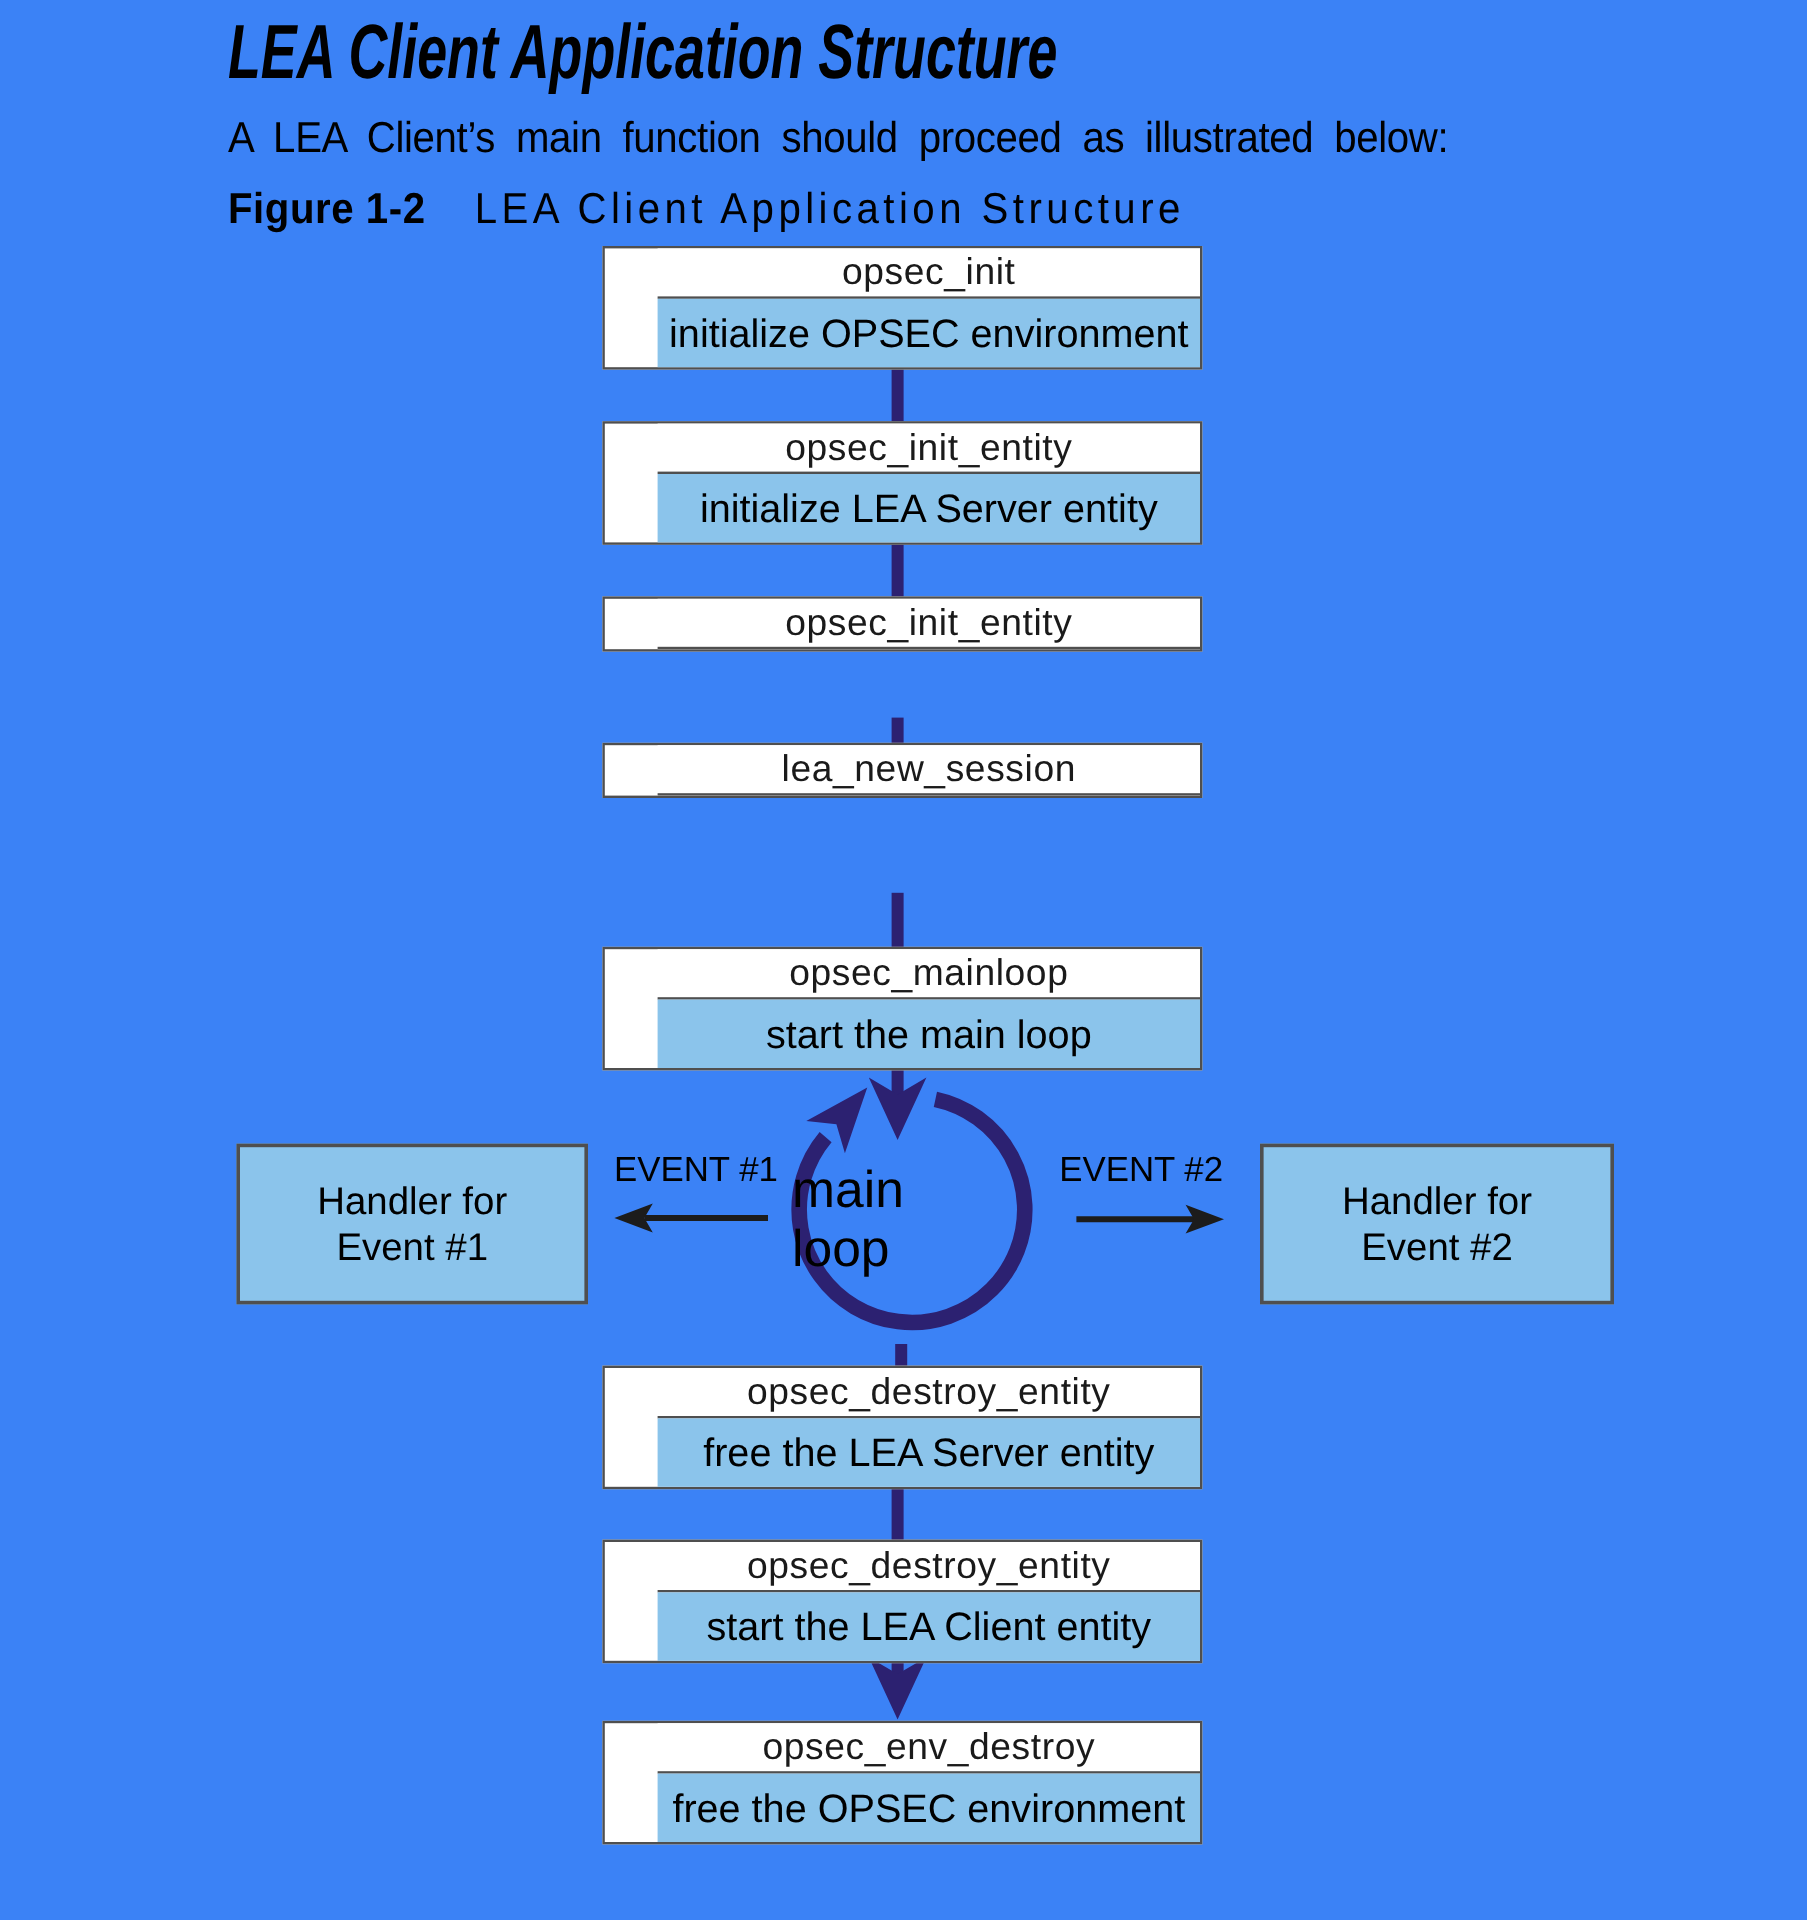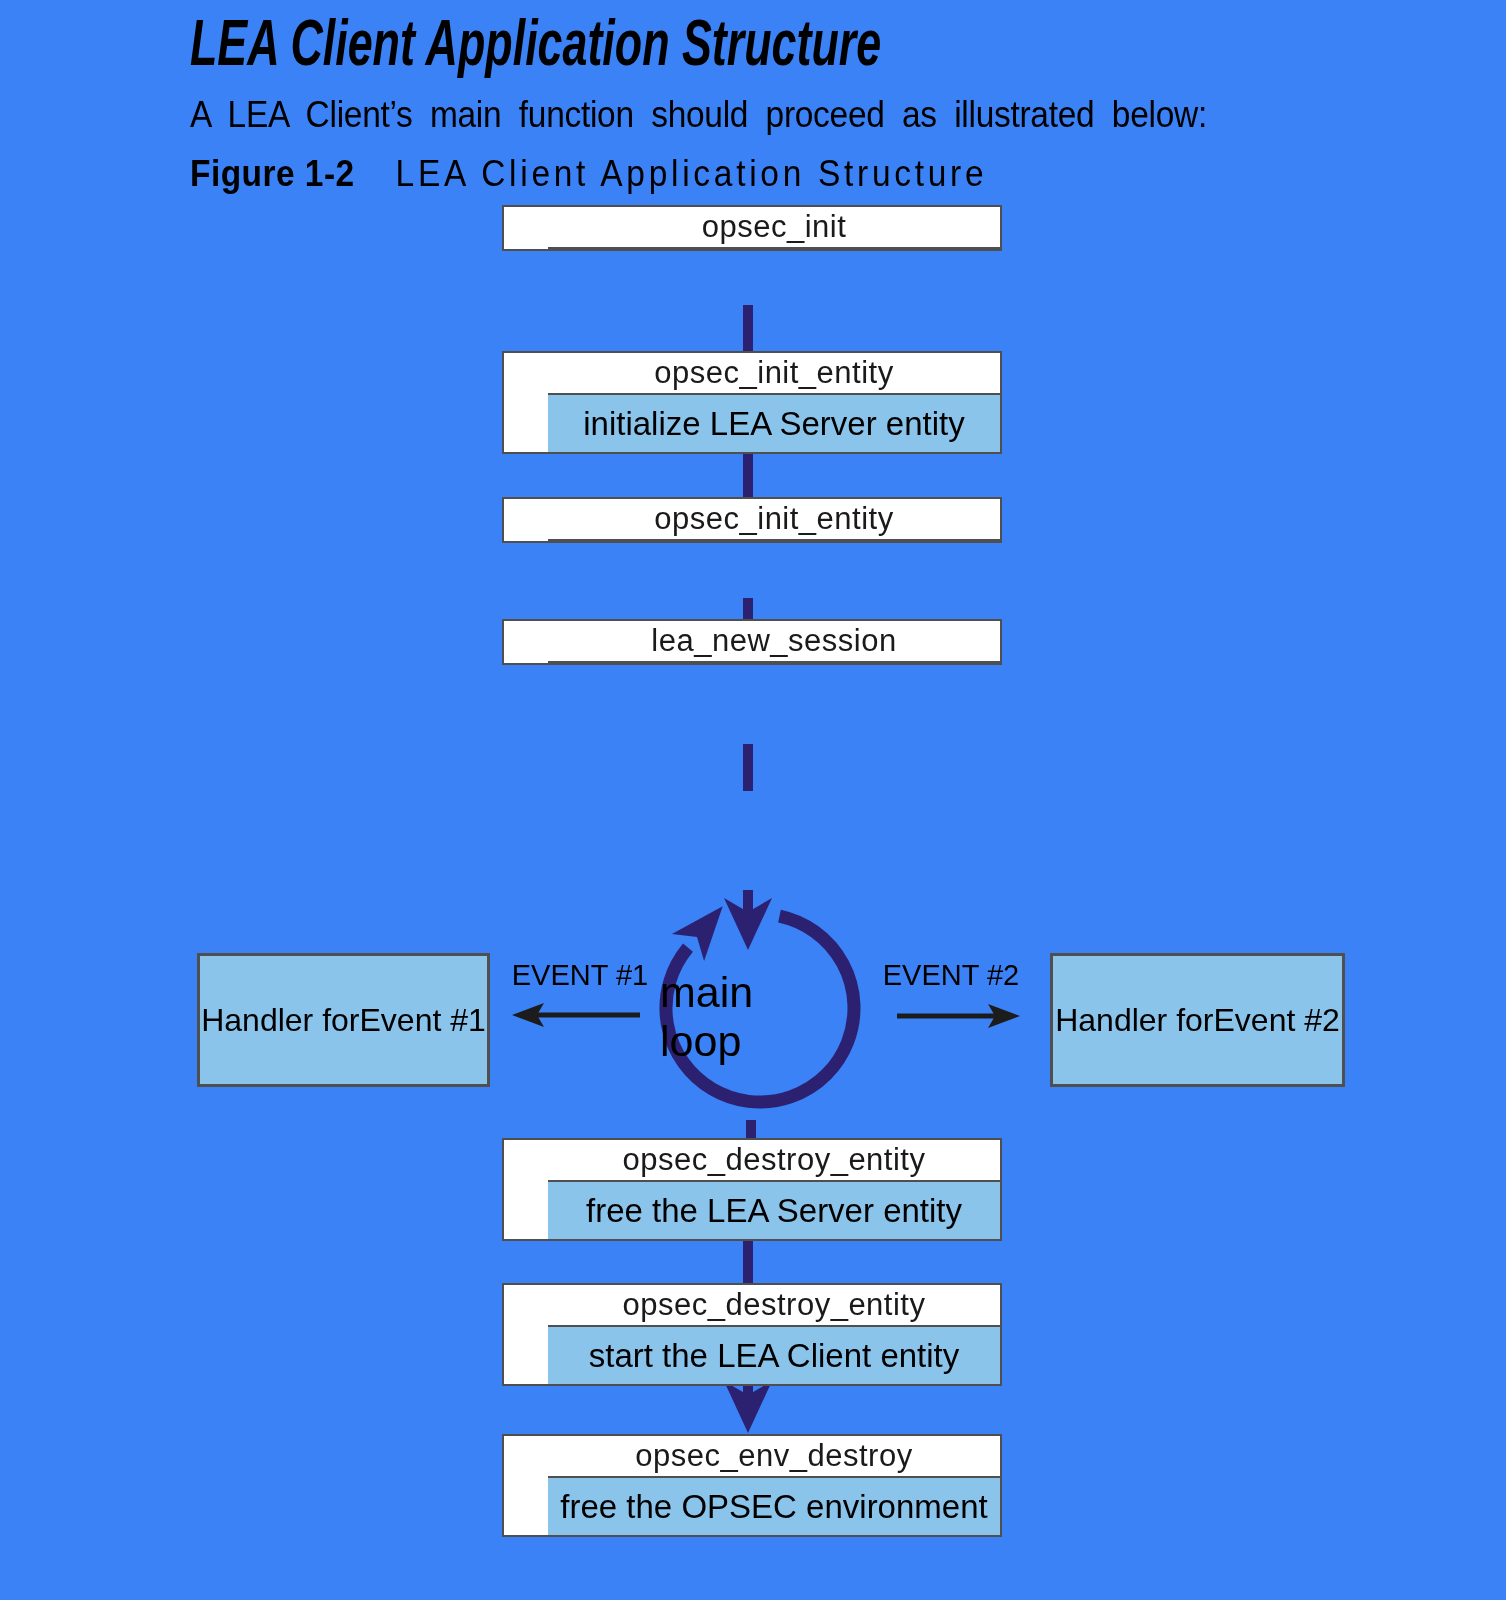--- a/index.html
+++ b/index.html
@@ -40,21 +40,21 @@
     letter-spacing:0.5px;
   }
   .step-desc {
     height:57px; display:flex; align-items:center; justify-content:center;
     font-size:33px; color:#000; background:#8BC4EB;
   }
 
   .handler {
     position:absolute; top:953px; height:134px; box-sizing:border-box;
     border:3px solid #4F4F4F; background:#8BC4EB;
-    display:flex; flex-direction:row; align-items:center; justify-content:center;
+    display:flex; flex-direction:column; align-items:center; justify-content:center;
     font-size:32px; line-height:38px; text-align:center;
   }
   .handler-left  { left:197px;  width:293px; }
   .handler-right { left:1050px; width:295px; }
 
   .event-label {
     position:absolute; top:959px; width:220px; text-align:center; font-size:29px;
   }
   .event-label-left  { left:470px; }
   .event-label-right { left:841px; }
@@ -101,30 +101,35 @@
 
       <line x1="640" y1="1015" x2="537" y2="1015" stroke-width="5" stroke="#1C1C1C"></line>
       <polygon points="512,1015 544,1003 537,1015 544,1027" fill="#1C1C1C"></polygon>
 
       <line x1="897" y1="1016" x2="995" y2="1016" stroke-width="5" stroke="#1C1C1C"></line>
       <polygon points="1020,1016 988,1004 995,1016 988,1028" fill="#1C1C1C"></polygon>
     </svg>
 
     <div class="step-box" style="top:205px">
       <div class="step-fn">opsec_init</div>
+      <div class="step-desc">initialize OPSEC environment</div>
     </div>
     <div class="step-box" style="top:351px">
       <div class="step-fn">opsec_init_entity</div>
       <div class="step-desc">initialize LEA Server entity</div>
     </div>
     <div class="step-box" style="top:497px">
       <div class="step-fn">opsec_init_entity</div>
     </div>
     <div class="step-box" style="top:619px">
       <div class="step-fn">lea_new_session</div>
+    </div>
+    <div class="step-box" style="top:789px">
+      <div class="step-fn">opsec_mainloop</div>
+      <div class="step-desc">start the main loop</div>
     </div>
 
     <div class="mainloop-label">
       <div>main</div>
       <div>loop</div>
     </div>
 
     <div class="event-label event-label-left">EVENT #1</div>
     <div class="event-label event-label-right">EVENT #2</div>
 

